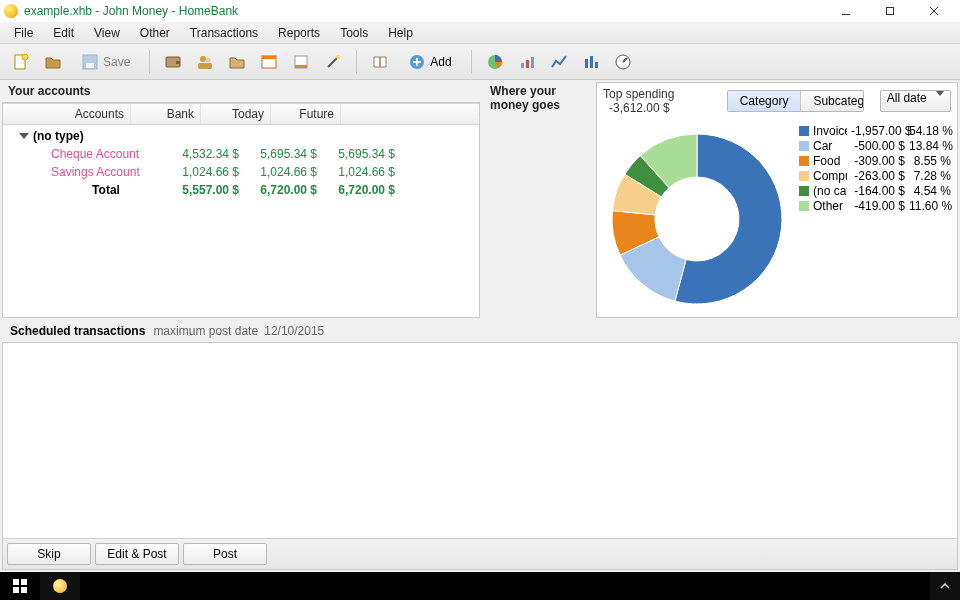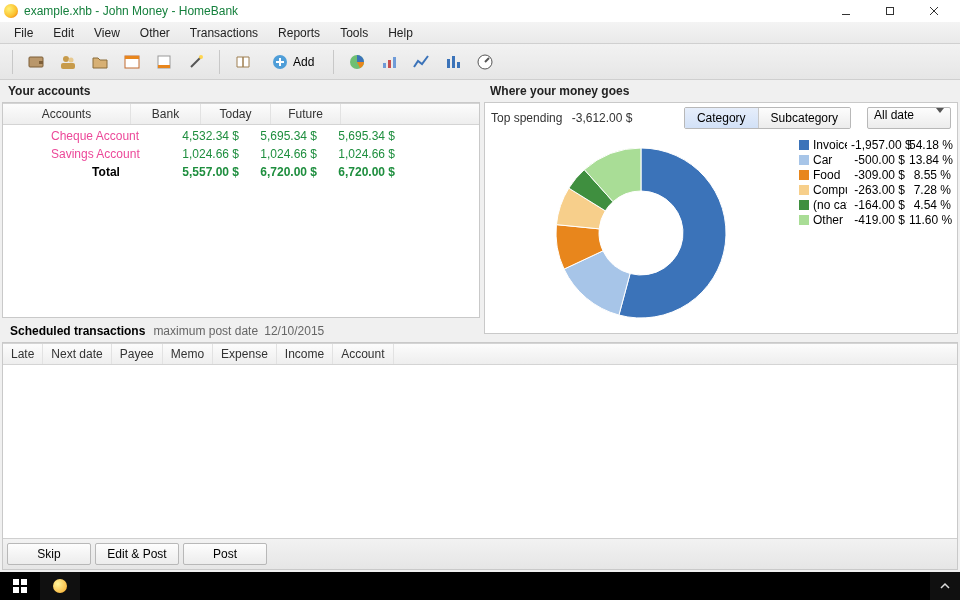--- a/index.html
+++ b/index.html
@@ -30,21 +30,21 @@
 
 .content { flex:1; display:flex; flex-direction:column; background:#f0f0f0; }
 .top-panels { display:flex; height:240px; }
 .panel { background:#fff; border:1px solid #c9c9c9; margin:2px; display:flex; flex-direction:column; }
 .panel-left { width:478px; }
 .panel-right { flex:1; }
 .panel-title { font-weight:bold; font-size:12px; padding:2px 6px 2px 4px; color:#222; background:#f0f0f0; border:none; }
 
 
 .acct-head { display:flex; border-top:1px solid #d4d4d4; border-bottom:1px solid #d4d4d4; background:linear-gradient(#fcfcfc,#eee); }
-.acct-head .col { padding:3px 6px; text-align:center; color:#333; border-right:1px solid #e2e2e2; }
+.acct-head .col { padding:3px 6px; text-align:right; color:#333; border-right:1px solid #e2e2e2; }
 .acct-body { flex:1; overflow:auto; padding-top:2px; }
 .acct-row { display:flex; align-items:center; height:18px; }
 .group-row { padding-left:16px; font-weight:bold; }
 .group-row .tri { display:inline-block; width:0;height:0;border-left:5px solid transparent;border-right:5px solid transparent;border-top:6px solid #555; margin-right:4px; vertical-align:middle;}
 .acct-row.item { padding-left:48px; }
 .acct-row.item .nm { width:110px; color:#ec4899; }
 .acct-row.item .val { width:78px; text-align:right; color:#1e8e3e; }
 .acct-row.total { padding-left:48px; font-weight:bold; }
 .acct-row.total .nm { width:110px;text-align:center; }
 .acct-row.total .val { width:78px; text-align:right; color:#1e8e3e; font-weight:bold; }
@@ -120,20 +120,40 @@
   <div class="menu-item">Edit</div>
   <div class="menu-item">View</div>
   <div class="menu-item">Other</div>
   <div class="menu-item">Transactions</div>
   <div class="menu-item">Reports</div>
   <div class="menu-item">Tools</div>
   <div class="menu-item">Help</div>
 </div>
 
 <div class="toolbar">
+  <div class="tool-group">
+    <div class="tool-btn">
+          <span class="ic"><svg viewBox="0 0 18 18">
+              <rect x="3" y="2" width="10" height="14" fill="#fff" stroke="#b58900"></rect>
+              <circle cx="13" cy="4" r="3" fill="#ffd54f" stroke="#e6a400"></circle>
+            </svg></span>
+        </div>
+    <div class="tool-btn">
+          <span class="ic"><svg viewBox="0 0 18 18">
+              <path d="M2 5h5l2 2h7v8H2z" fill="#c79b4b" stroke="#8a6d3b"></path>
+            </svg></span>
+        </div>
+    <div class="tool-btn with-label disabled">
+          <span class="ic"><svg viewBox="0 0 18 18">
+              <rect x="2" y="2" width="14" height="14" fill="#7aa6d6" stroke="#3b6ea5"></rect>
+              <rect x="5" y="10" width="8" height="5" fill="#fff"></rect>
+            </svg></span>
+          <span>Save</span>
+        </div>
+  </div>
   <div class="tool-sep"></div>
   <div class="tool-group">
     <div class="tool-btn">
           <span class="ic"><svg viewBox="0 0 18 18">
               <rect x="2" y="4" width="14" height="10" rx="1" fill="#b9976b" stroke="#7d5f38"></rect>
               <rect x="12" y="8" width="4" height="3" fill="#7d5f38"></rect>
             </svg></span>
         </div>
     <div class="tool-btn">
           <span class="ic"><svg viewBox="0 0 18 18">
@@ -225,20 +245,24 @@
     <div style="display:flex;flex-direction:column;">
     <div class="panel-title" style="margin:2px 0 0 4px;">Your accounts</div>
     <div class="panel panel-left" style="flex:1;">
       <div class="acct-head">
         <div class="col" style="width:128px">Accounts</div>
         <div class="col" style="width:70px">Bank</div>
         <div class="col" style="width:70px">Today</div>
         <div class="col" style="width:70px">Future</div>
       </div>
       <div class="acct-body">
+        <div class="acct-row group-row">
+          <span class="tri"></span>
+          <span>(no type)</span>
+        </div>
         <div class="acct-row item">
           <span class="nm">Cheque Account</span>
           <span class="val">4,532.34 $</span>
           <span class="val">5,695.34 $</span>
           <span class="val">5,695.34 $</span>
         </div>
         <div class="acct-row item">
           <span class="nm">Savings Account</span>
           <span class="val">1,024.66 $</span>
           <span class="val">1,024.66 $</span>
@@ -247,21 +271,21 @@
         <div class="acct-row total">
           <span class="nm">Total</span>
           <span class="val">5,557.00 $</span>
           <span class="val">6,720.00 $</span>
           <span class="val">6,720.00 $</span>
         </div>
       </div>
     </div>
     </div>
 
-    <div style="flex:1;display:flex;flex-direction:column;">
+    <div style="flex:1;display:flex;flex-direction:row;">
     <div class="panel-title" style="margin:2px 0 0 4px;">Where your money goes</div>
     <div class="panel panel-right" style="flex:1;">
       <div class="right-head">
         <span class="spend">
           <span>Top spending</span>
           <span class="amt">-3,612.00 $</span>
         </span>
         <div class="seg">
           <div class="seg-btn active">Category</div>
           <div class="seg-btn">Subcategory</div>
@@ -327,29 +351,20 @@
 
   <div style="display:flex;flex-direction:column;flex:1;">
   <div class="sched-title-row" style="margin:2px 0 0 4px;">
     <span class="t">Scheduled transactions</span>
     <span class="sub">
       <span>maximum post date</span>
       &nbsp;<span>12/10/2015</span>
     </span>
   </div>
   <div class="sched-panel">
-    <div class="sched-cols">
-      <div class="sc">Late</div>
-      <div class="sc">Next date</div>
-      <div class="sc">Payee</div>
-      <div class="sc">Memo</div>
-      <div class="sc">Expense</div>
-      <div class="sc">Income</div>
-      <div class="sc">Account</div>
-    </div>
     <div class="sched-body"></div>
     <div class="sched-footer">
       <div class="sbtn">Skip</div>
       <div class="sbtn">Edit &amp; Post</div>
       <div class="sbtn">Post</div>
     </div>
   </div>
   </div>
 </div>
 

